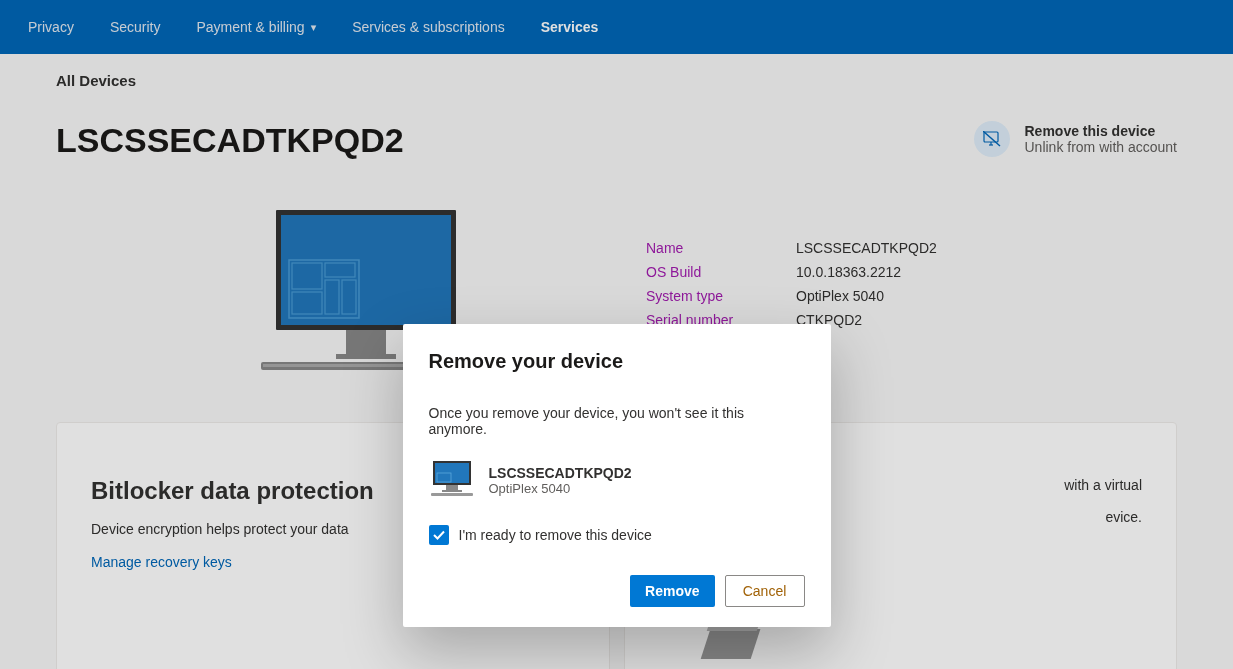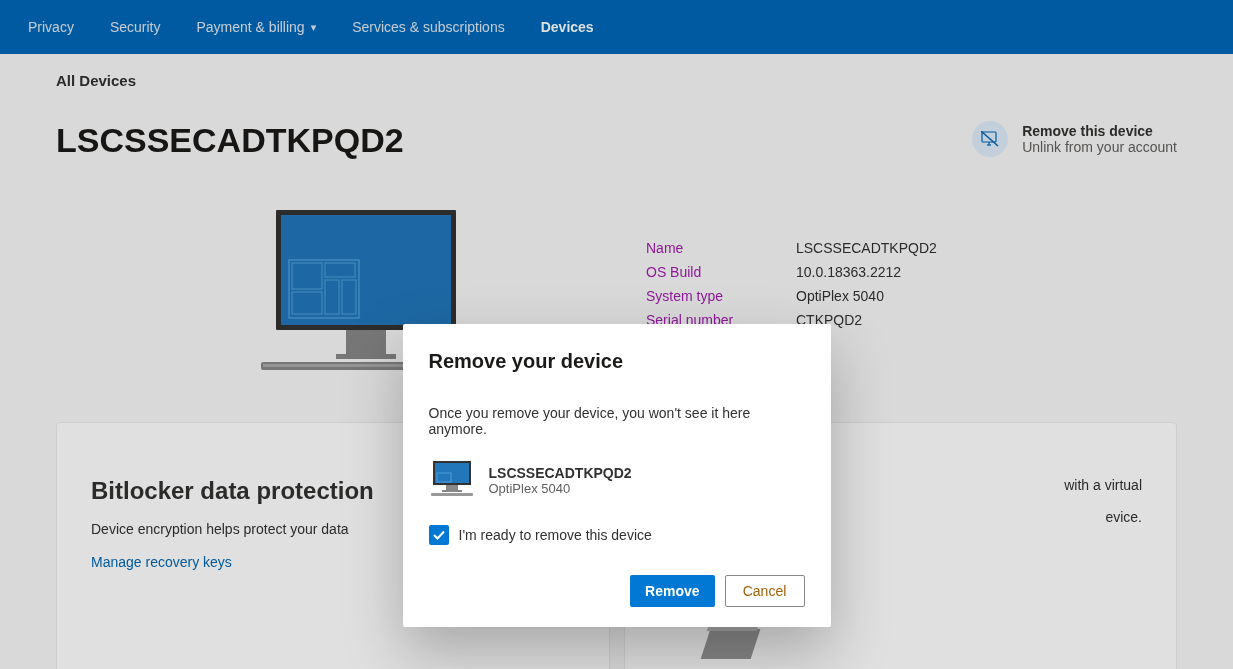--- a/index.html
+++ b/index.html
@@ -66,40 +66,40 @@
 <body>
 
 <div class="top-nav">
   <a href="#">Privacy</a>
   <a href="#">Security</a>
   <a href="#">
     <span>Payment &amp; billing</span>
     <span class="chevron">▾</span>
   </a>
   <a href="#">Services &amp; subscriptions</a>
-  <a href="#" class="active">Devices</a>
+  <a href="#" class="active">Services</a>
 </div>
 
 <div class="content">
   <div class="breadcrumb">All Devices</div>
 
   <div class="device-header">
     <div class="device-title">LSCSSECADTKPQD2</div>
     <div class="remove-link">
       <div class="remove-icon-circle">
         <svg width="18" height="16" viewBox="0 0 18 16">
           <rect x="1" y="1" width="14" height="10" rx="1" fill="none" stroke="#0067b8" stroke-width="1.2"></rect>
           <line x1="6" y1="14" x2="10" y2="14" stroke="#0067b8" stroke-width="1.2"></line>
           <line x1="8" y1="11" x2="8" y2="14" stroke="#0067b8" stroke-width="1.2"></line>
           <line x1="0" y1="0" x2="17" y2="15" stroke="#0067b8" stroke-width="1.4"></line>
         </svg>
       </div>
       <div class="remove-text">
         <div class="title">Remove this device</div>
-        <div class="subtitle">Unlink from your account</div>
+        <div class="subtitle">Unlink from with account</div>
       </div>
     </div>
   </div>
 
   <div class="device-body">
     <div class="device-image-area">
       <svg class="monitor-svg" viewBox="0 0 220 180">
         <rect x="35" y="10" width="180" height="120" fill="#333" rx="1"></rect>
         <rect x="40" y="15" width="170" height="110" fill="#2277bb"></rect>
         <rect x="48" y="60" width="70" height="58" fill="none" stroke="#4a9bd4" stroke-width="1.5"></rect>
@@ -163,21 +163,21 @@
         </svg>
       </div>
     </div>
   </div>
 </div>
 
 <div class="overlay"></div>
 
 <div class="modal">
   <div class="modal-title">Remove your device</div>
-  <div class="modal-desc">Once you remove your device, you won't see it here anymore.</div>
+  <div class="modal-desc">Once you remove your device, you won't see it this anymore.</div>
   <div class="modal-device-row">
     <div class="modal-device-icon">
       <svg viewBox="0 0 46 38">
         <rect x="4" y="2" width="38" height="24" fill="#333"></rect>
         <rect x="6" y="4" width="34" height="20" fill="#2277bb"></rect>
         <rect x="8" y="14" width="14" height="9" fill="none" stroke="#5ba8dd" stroke-width="0.8"></rect>
         <rect x="17" y="26" width="12" height="5" fill="#888"></rect>
         <rect x="13" y="31" width="20" height="2" fill="#888"></rect>
         <rect x="2" y="34" width="42" height="3" fill="#999" rx="1"></rect>
       </svg>

